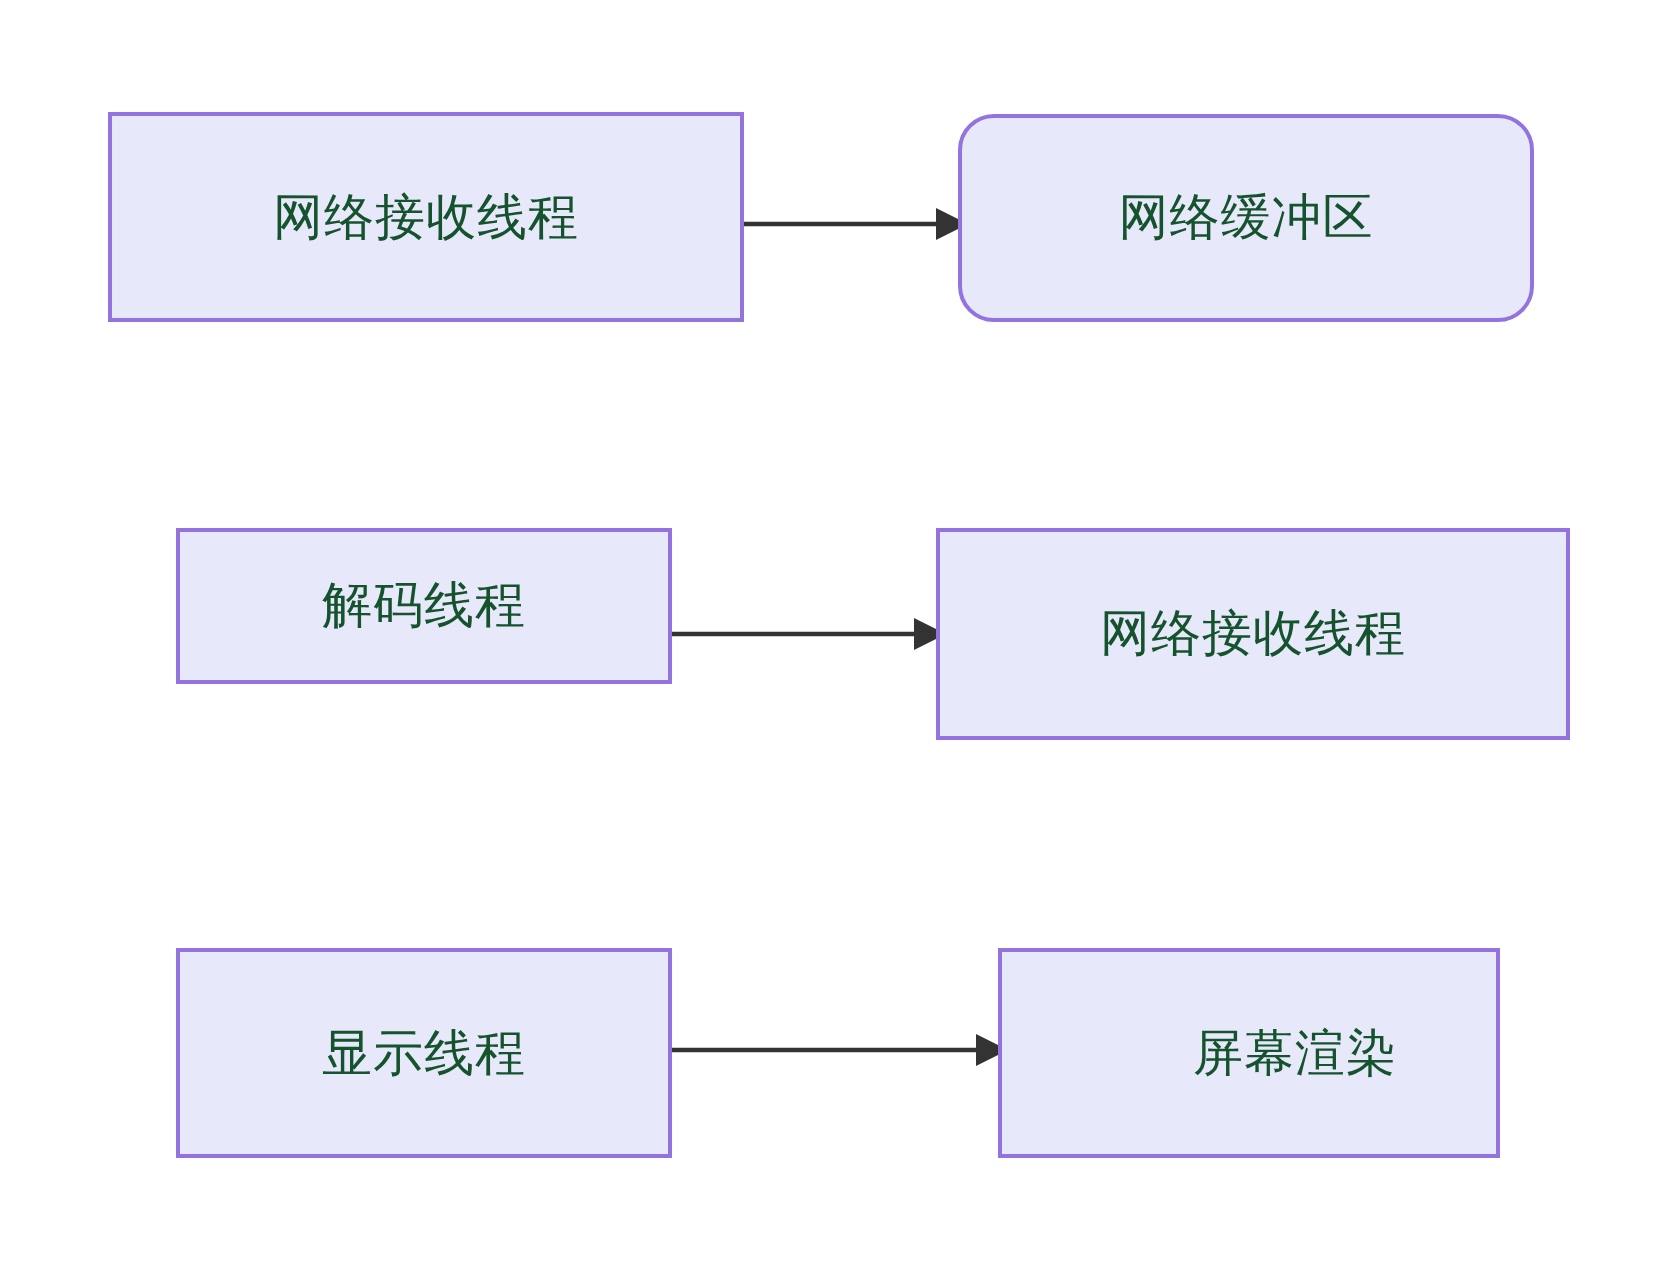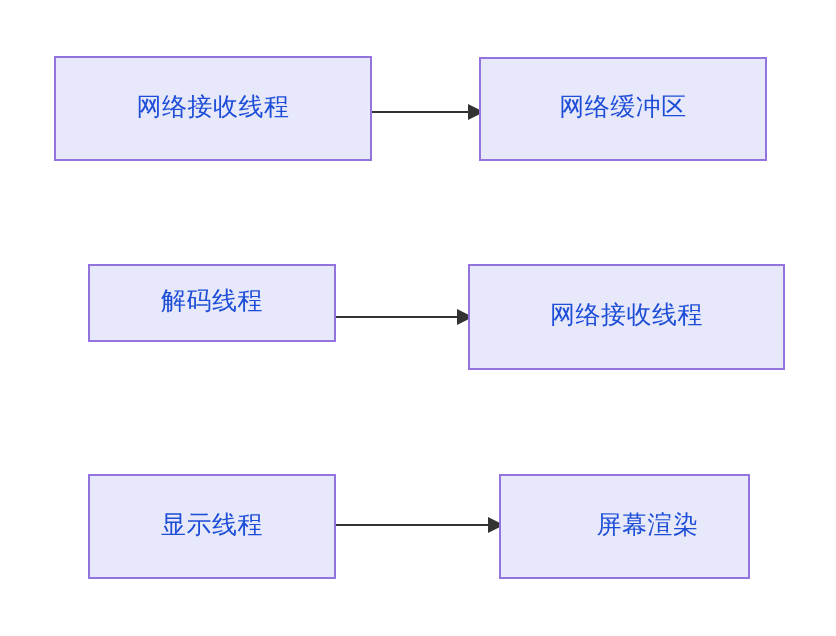--- a/index.html
+++ b/index.html
@@ -19,38 +19,37 @@
     overflow: hidden;
   }
   .node {
     position: absolute;
     box-sizing: border-box;
     background: #e8e8fb;
     border: 2px solid #9373dd;
     display: flex;
     align-items: center;
     justify-content: center;
-    color: #1d4ed8;
+    color: #14532d;
     font-size: 25px;
     line-height: 1.2;
     letter-spacing: 0.5px;
     white-space: nowrap;
-    font-family: Liberation Mono, monospace;
   }
   .edge {
     position: absolute;
     pointer-events: none;
   }
   .edge svg {
     display: block;
     overflow: visible;
   }
   
   #node-net-recv-thread { left: 54px;  top: 56px;  width: 318px; height: 105px; }
-  #node-net-buffer      { left: 479px; top: 57px;  width: 288px; height: 104px; }
+  #node-net-buffer      { left: 479px; top: 57px;  width: 288px; height: 104px; border-radius: 18px; }
   
   #node-decode-thread   { left: 88px;  top: 264px; width: 248px; height: 78px; }
   #node-decoded-frame-buffer { left: 468px; top: 264px; width: 317px; height: 106px; }
   
   #node-display-thread  { left: 88px;  top: 474px; width: 248px; height: 105px; }
   #node-screen-render   { left: 499px; top: 474px; width: 251px; height: 105px; padding-left: 46px; }
   
   #edge-1 { left: 372px; top: 92px;  width: 112px; height: 40px; }
   #edge-2 { left: 336px; top: 297px; width: 137px; height: 40px; }
   #edge-3 { left: 336px; top: 505px; width: 168px; height: 40px; }

